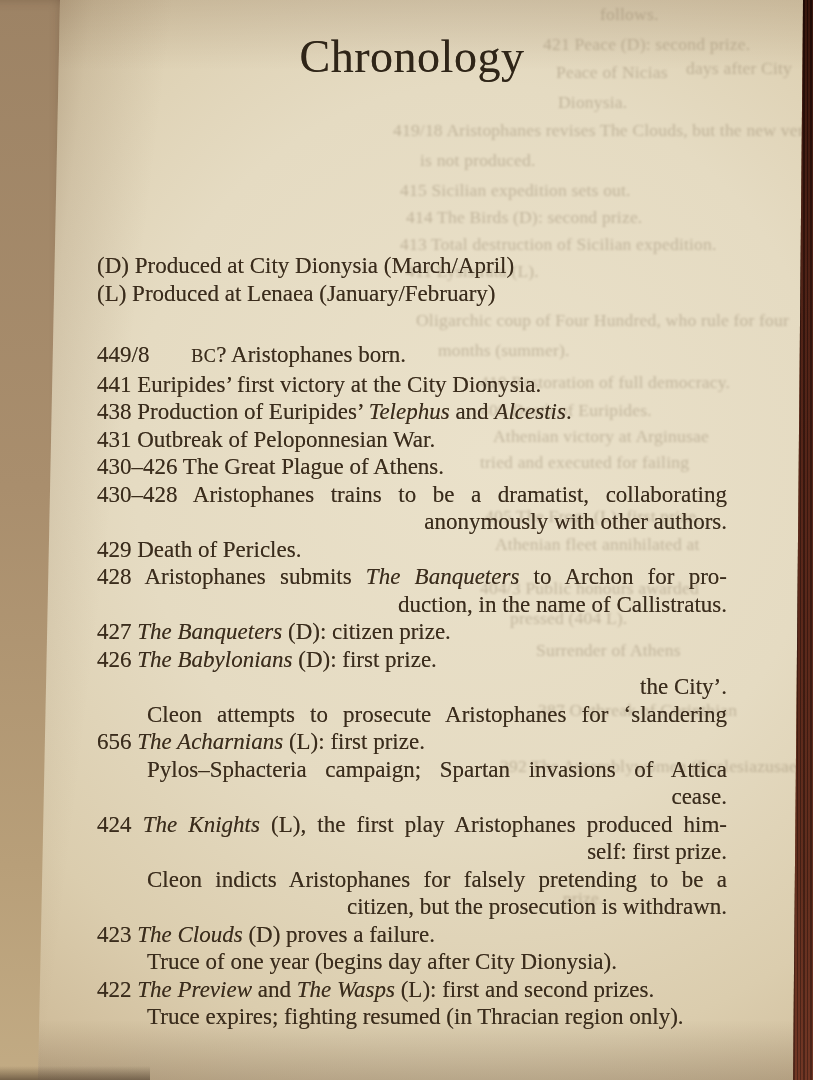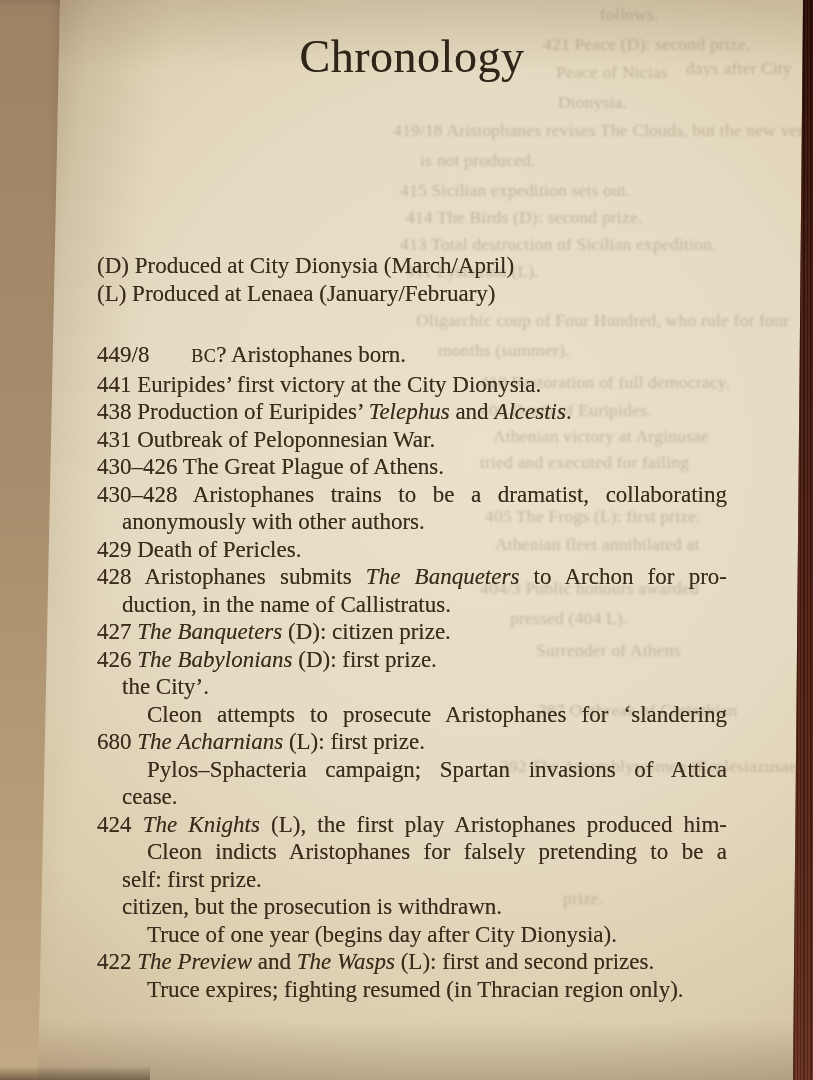--- a/index.html
+++ b/index.html
@@ -52,21 +52,21 @@
   }
   .col{
     position:absolute;left:59px;top:252px;width:630px;
     color:#3a2c1c;font-size:23px;line-height:27.5px;
     text-shadow:0 0 .5px rgba(58,44,28,.55);
   }
   .line{min-height:27.5px;}
   .line.gap{margin-top:34px;}
   .center{}
   .entry{padding-left:0;}
-  .cont{padding-left:25px;}
+  .cont{padding-left:25px;text-align:right;}
   .sub{padding-left:50px;}
   .justify{text-align:justify;text-align-last:justify;}
   .it{font-style:italic;}
   .sc{font-size:18px;letter-spacing:.6px;margin-left:36px;}
 </style>
 </head>
 <body>
 
 <div class="scene">
   <div class="facing"></div>
@@ -112,27 +112,28 @@
         <div class="line entry"><span>430–426 The Great Plague of Athens.</span></div>
         <div class="line entry justify"><span>430–428 Aristophanes trains to be a dramatist, collaborating</span></div>
         <div class="line cont"><span>anonymously with other authors.</span></div>
         <div class="line entry"><span>429 Death of Pericles.</span></div>
         <div class="line entry justify"><span>428 Aristophanes submits </span><span class="it">The Banqueters</span><span> to Archon for pro-</span></div>
         <div class="line cont"><span>duction, in the name of Callistratus.</span></div>
         <div class="line entry"><span>427 </span><span class="it">The Banqueters</span><span> (D): citizen prize.</span></div>
         <div class="line entry"><span>426 </span><span class="it">The Babylonians</span><span> (D): first prize.</span></div>
         <div class="line cont"><span>the City’.</span></div>
         <div class="line sub justify"><span>Cleon attempts to prosecute Aristophanes for ‘slandering</span></div>
-        <div class="line entry"><span>680 </span><span class="it">The Acharnians</span><span> (L): first prize.</span></div>
+        <div class="line entry"><span>656 </span><span class="it">The Acharnians</span><span> (L): first prize.</span></div>
         <div class="line sub justify"><span>Pylos–Sphacteria campaign; Spartan invasions of Attica</span></div>
         <div class="line cont"><span>cease.</span></div>
         <div class="line entry justify"><span>424 </span><span class="it">The Knights</span><span> (L), the first play Aristophanes produced him-</span></div>
+        <div class="line cont"><span>self: first prize.</span></div>
         <div class="line sub justify"><span>Cleon indicts Aristophanes for falsely pretending to be a</span></div>
-        <div class="line cont"><span>self: first prize.</span></div>
         <div class="line cont"><span>citizen, but the prosecution is withdrawn.</span></div>
+        <div class="line entry"><span>423 </span><span class="it">The Clouds</span><span> (D) proves a failure.</span></div>
         <div class="line sub"><span>Truce of one year (begins day after City Dionysia).</span></div>
         <div class="line entry"><span>422 </span><span class="it">The Preview</span><span> and </span><span class="it">The Wasps</span><span> (L): first and second prizes.</span></div>
         <div class="line sub"><span>Truce expires; fighting resumed (in Thracian region only).</span></div>
       </div>
   </div>
 
   <div class="wood"></div>
   <div class="bottom-shadow"></div>
 </div>
 

